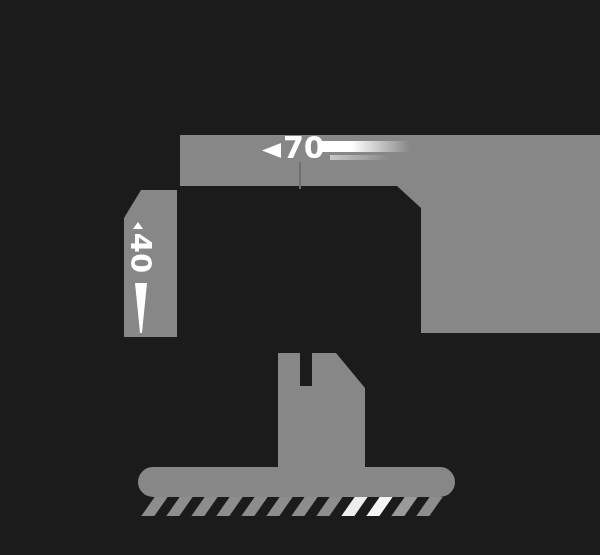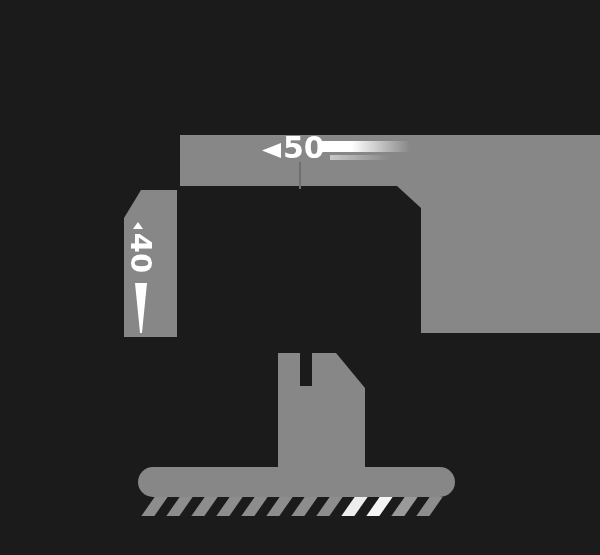--- a/index.html
+++ b/index.html
@@ -96,21 +96,21 @@
       <div class="stripe" style="left: 273px; background: rgb(141, 141, 141);"></div>
       <div class="stripe" style="left: 298px; background: rgb(141, 141, 141);"></div>
       <div class="stripe" style="left: 323px; background: rgb(141, 141, 141);"></div>
       <div class="stripe" style="left: 348px; background: rgb(237, 237, 237);"></div>
       <div class="stripe" style="left: 373px; background: rgb(245, 245, 245);"></div>
       <div class="stripe" style="left: 398px; background: rgb(154, 154, 154);"></div>
       <div class="stripe" style="left: 423px; background: rgb(141, 141, 141);"></div>
     </div>
 
   <div class="abs dim-top-arrow-left"></div>
-  <div class="abs dim-top-label">50</div>
+  <div class="abs dim-top-label">70</div>
   <div class="abs dim-top-line1"></div>
   <div class="abs dim-top-line2"></div>
   <div class="abs ext-line"></div>
 
   <div class="abs dim-left-tick"></div>
   <div class="abs dim-left-label">40</div>
   <div class="abs dim-left-arrow-down"></div>
 
 </div>
 

